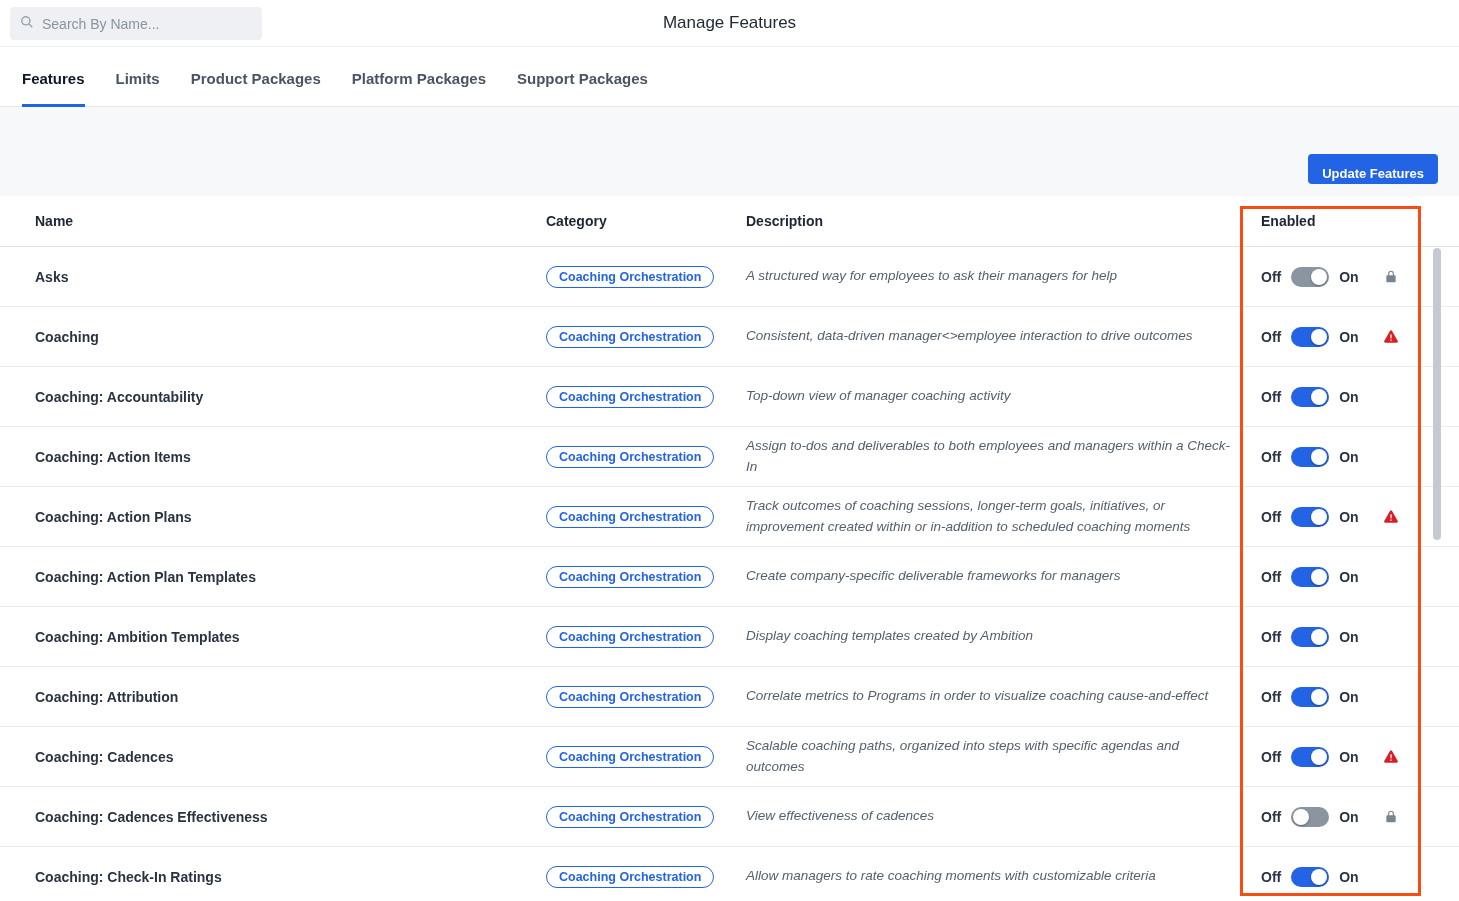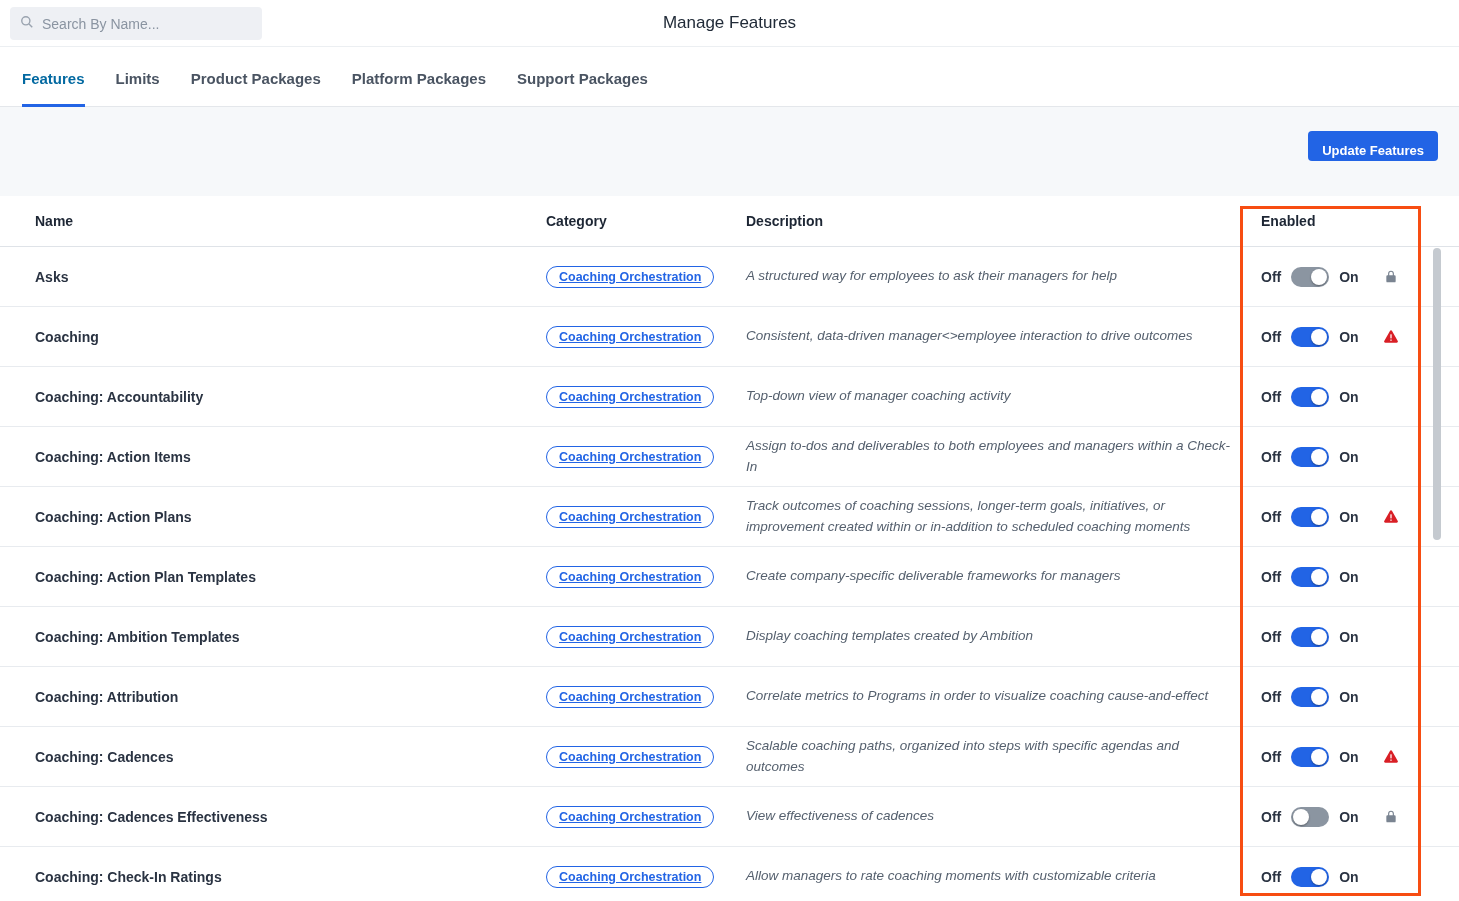--- a/index.html
+++ b/index.html
@@ -17,39 +17,39 @@
                        font-size:14px; color:#3a4554; font-family:"Liberation Sans", sans-serif; }
   .search-wrap input::placeholder { color:#8a94a1; }
   .page-title { position:absolute; left:0; right:0; text-align:center; font-size:17px;
                 font-weight:500; color:#212b38; }
 
   
   .tabbar { display:flex; align-items:flex-end; gap:31px; padding:0 22px;
             height:60px; background:#fff; border-bottom:1px solid #e4e7eb; }
   .tab { font-size:15px; font-weight:700; color:#4a5462; padding:0 0 17px 0;
          cursor:pointer; border-bottom:3px solid transparent; margin-bottom:-1px; }
-  .tab.active { color:#0369a1; border-bottom-color:#2264e5;text-align:center; }
+  .tab.active { color:#0f172a; border-bottom-color:#2264e5;text-align:center; }
 
   
   .band { height:89px; background:#f6f8fa; position:relative; }
-  .update-btn { position:absolute; right:21px; top:24px; height:30px; padding:12px 14px;
+  .update-btn { position:absolute; right:21px; top:47px; height:30px; padding:12px 14px;
                 background:#2264e5; color:#fff; border:none; border-radius:4px;
                 font-size:13px; font-weight:700; cursor:pointer;
                 font-family:"Liberation Sans", sans-serif; }
 
   
   .table { background:#fff; }
   .thead, .trow { display:grid; grid-template-columns:511px 200px 515px 1fr;
                   padding-left:35px; align-items:center; }
   .thead { height:51px; border-bottom:1px solid #dfe3e8; }
   .th { font-size:14px; font-weight:700; color:#1d2634; }
   .trow { min-height:60px; border-bottom:1px solid #e8ebef; }
   .cell-name { font-size:14px; font-weight:700; color:#2a3342; padding-right:16px; }
   .pill { display:inline-block; border:1px solid #2264e5; color:#2264e5; border-radius:12px;
-          padding:3px 12px; font-size:12.5px; font-weight:700; background:#fff;text-decoration:underline; }
+          padding:3px 12px; font-size:12.5px; font-weight:700; background:#fff; }
   .cell-desc { font-size:13.5px; font-style:italic; color:#55606e; padding-right:28px;
                line-height:1.55; }
 
   
   .toggle-group { display:flex; align-items:center; gap:10px; }
   .state-label { font-size:14px; font-weight:700; color:#2a3342; }
   .toggle { position:relative; width:38px; height:20px; border-radius:10px; cursor:pointer;
             flex:0 0 auto; }
   .toggle.blue { background:#2264e5; }
   .toggle.gray { background:#8b95a1; }

